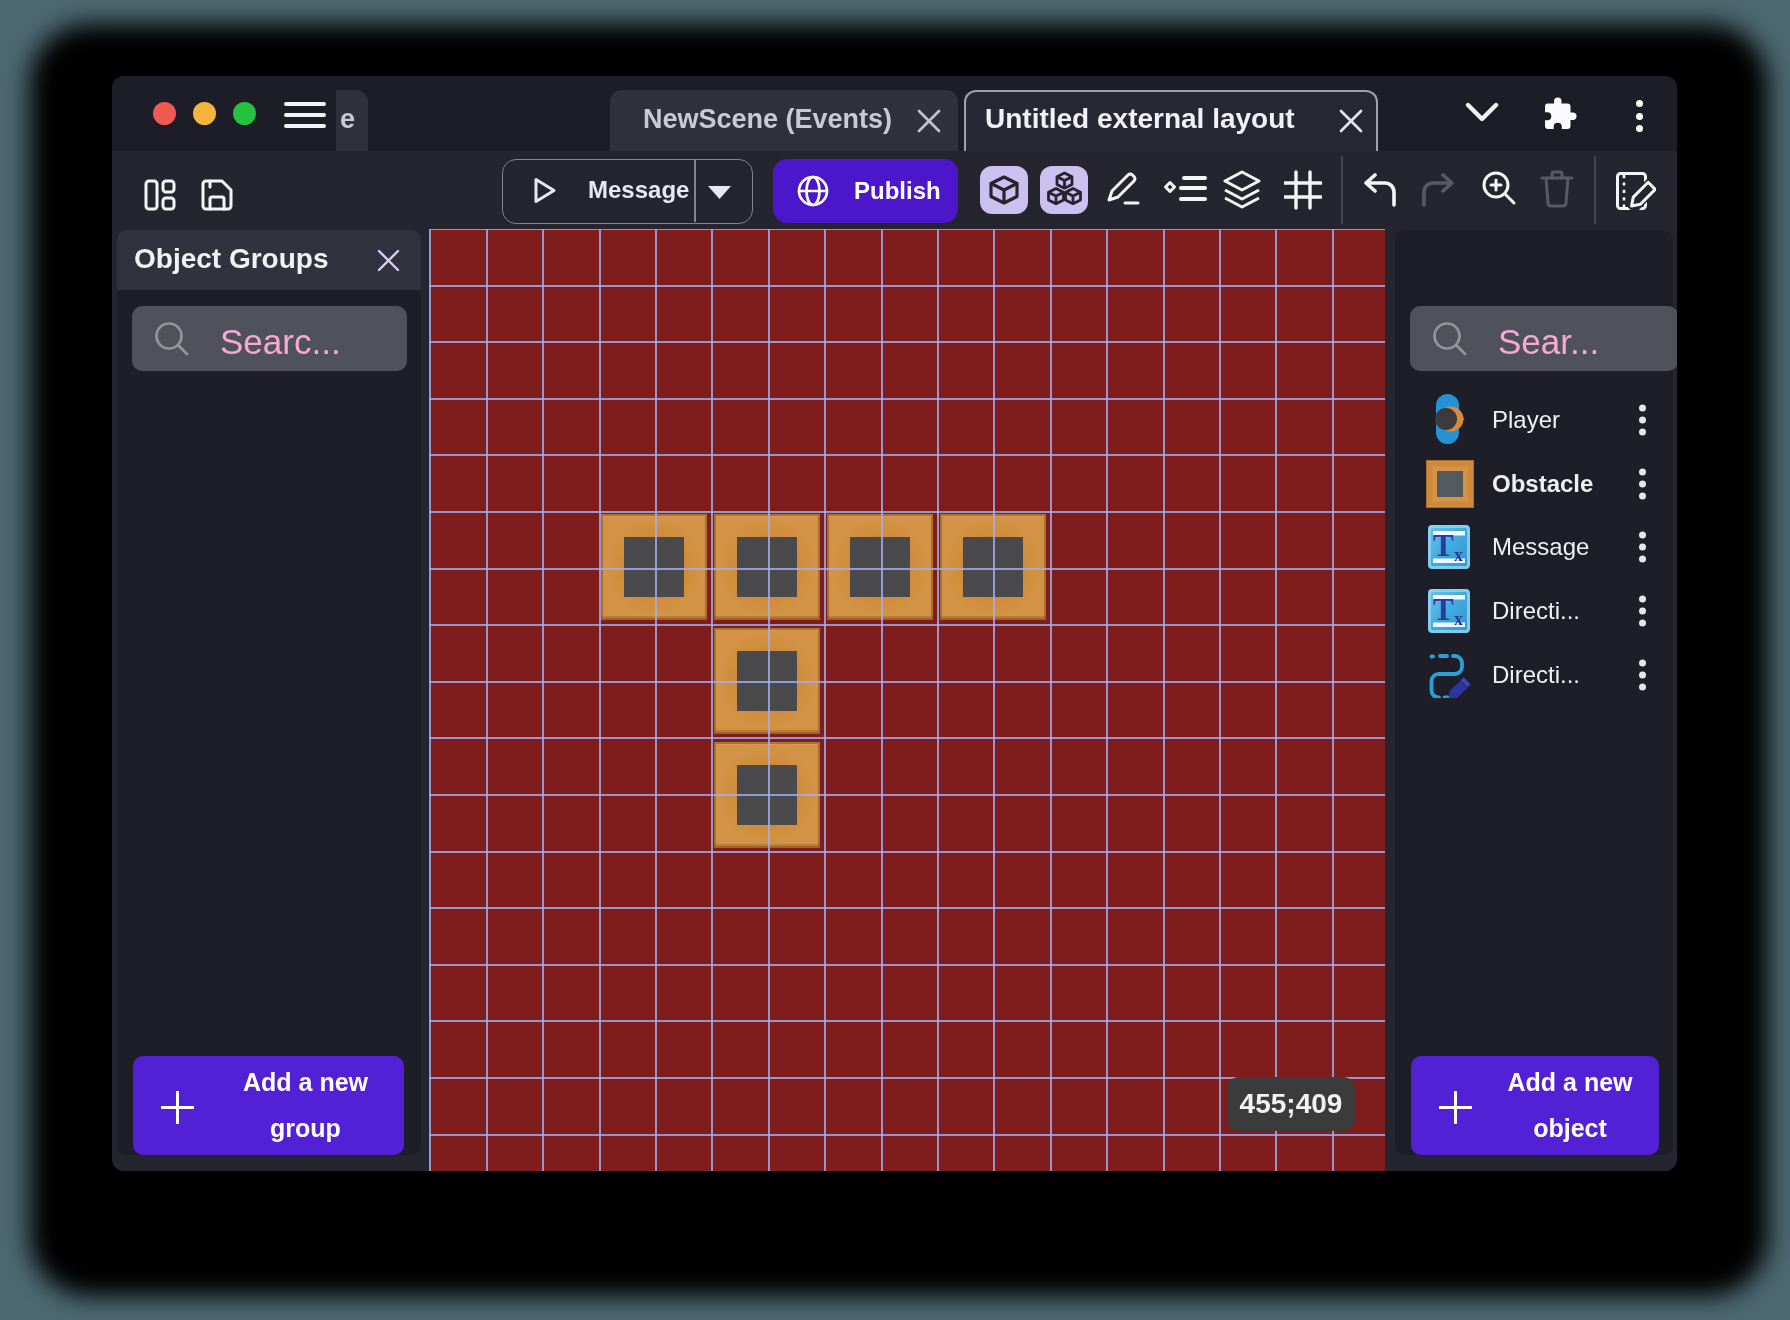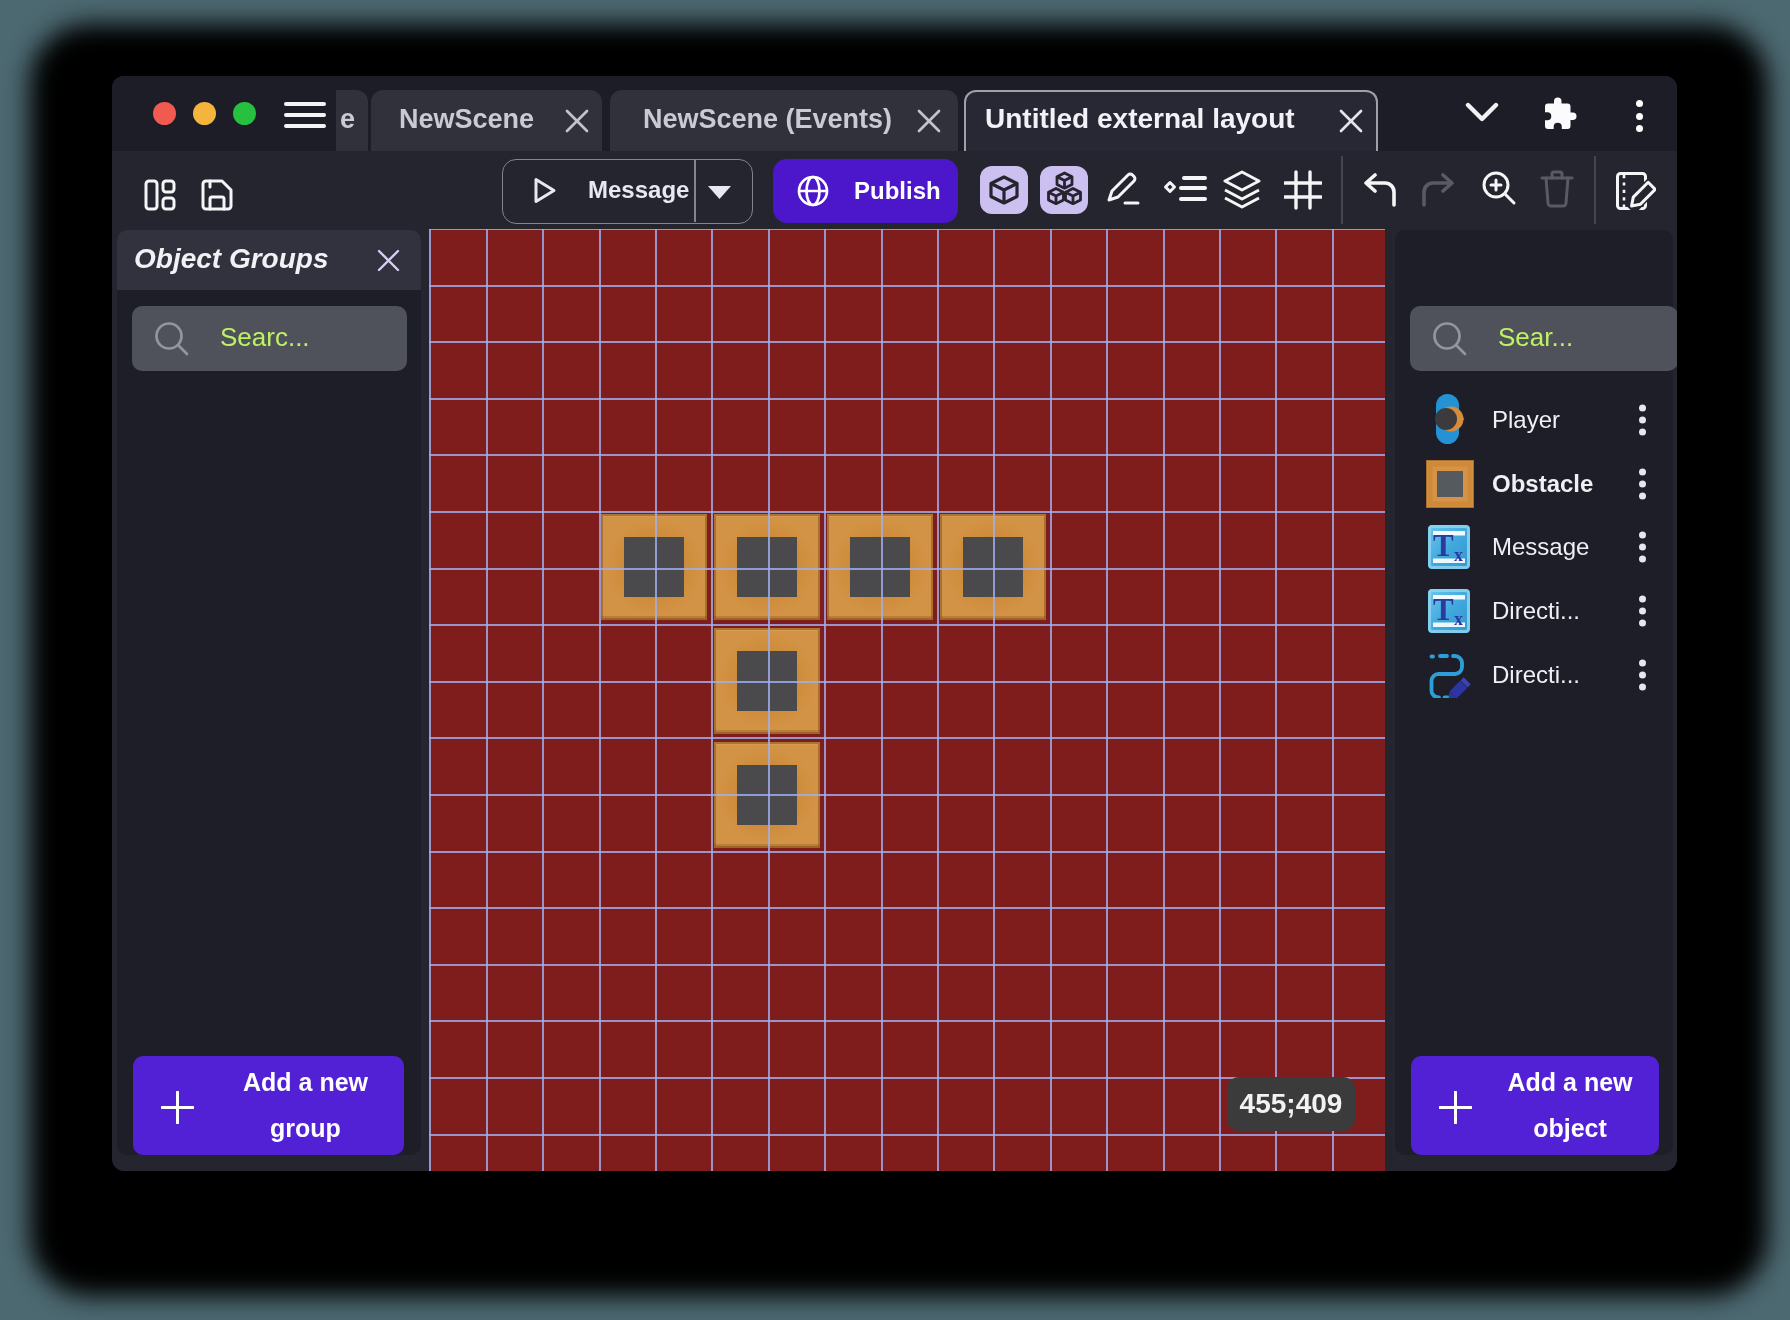--- a/index.html
+++ b/index.html
@@ -11,23 +11,23 @@
   
   #titlebar { position:absolute; left:0; top:0; width:100%; height:75px; background:#1c1d26; }
   .light { position:absolute; top:26px; width:23px; height:23px; border-radius:50%; }
   .tab { position:absolute; top:14px; height:61px; background:#30313b; border-radius:12px 12px 0 0; color:#c9cad3; font-size:27px; font-weight:600; }
   .tab .x { position:absolute; font-weight:400; color:#c2c3cc; }
   
   #toolbar { position:absolute; left:0; top:75px; width:100%; height:78px; background:#24252f; }
   
   .panel { position:absolute; background:#1d1e27; border-radius:10px; }
   .phead { position:absolute; left:0; top:0; width:100%; height:60px; background:#31323d; border-radius:10px 10px 0 0; }
-  .ptitle { position:absolute; left:17px; top:13px; color:#f2f1f6; font-size:28px; font-weight:700;font-style:italic; }
+  .ptitle { position:absolute; left:17px; top:13px; color:#f2f1f6; font-size:28px; font-weight:700; }
   .search { position:absolute; height:65px; background:#50525b; border-radius:10px; }
-  .search .ph { position:absolute; top:16px; color:#bef264; font-size:26px; }
+  .search .ph { position:absolute; top:16px; color:#f9a8d4; font-size:35px; }
   .pbtn { position:absolute; background:#5221d6; border-radius:10px; color:#fff; font-size:25px; font-weight:700; text-align:center; }
   
   #canvas { position:absolute; left:317px; top:153px; width:956px; height:1206px; background:#7f1d1d; overflow:hidden; }
   .gridv { position:absolute; top:0; bottom:0; width:2px; background:rgba(160,175,240,0.82); }
   .gridh { position:absolute; left:0; right:0; height:2px; background:rgba(160,175,240,0.82); }
   .blk { position:absolute; width:106px; height:106px; background:radial-gradient(closest-side, #c6862f 45%, #cc8b3a93 62%, #d19141 80%, #d39347 92%), #d18f41; box-shadow: inset 0 0 0 2px rgba(120,72,15,0.45), inset 0 -4px 0 rgba(100,55,5,0.22), inset 0 3px 0 rgba(255,205,130,0.12); }
   .blk:after { content:""; position:absolute; left:23px; top:23px; width:60px; height:60px; background:#4a4a4d; }
   #tooltip { position:absolute; left:798px; top:848px; width:128px; height:54px; background:#3b3b3c; border-radius:12px; color:#f2f2f2; font-size:28px; font-weight:700; text-align:center; line-height:53px; }
   .obj { position:absolute; left:0; width:100%; height:64px; }
   .obj .nm { position:absolute; left:97px; top:50%; transform:translateY(-50%); color:#eef0f4; font-size:24px; }
@@ -45,29 +45,20 @@
     <svg id="burgersvg" class="abs" style="left:172px; top:24px;" width="42" height="30" viewBox="0 0 42 30">
       <g stroke="#f4f4f6" stroke-width="4" stroke-linecap="round">
         <line x1="2" y1="4" x2="40" y2="4"></line>
           <line x1="2" y1="15" x2="40" y2="15"></line>
           <line x1="2" y1="26" x2="40" y2="26"></line>
       </g>
     </svg>
     <div class="tab" style="left:224px; width:32px; border-radius:0 12px 0 0;">
         <span style="position:absolute; left:4px; top:14px;">e</span>
       </div>
-    <div class="tab" style="left:259px; width:231px;">
-      <span style="position:absolute; left:28px; top:14px;">NewScene</span>
-      <svg class="x" style="position:absolute; left:194px; top:19px;" width="24" height="24" viewBox="0 0 24 24">
-          <g stroke="#c2c3cc" stroke-width="2.7" stroke-linecap="round">
-            <line x1="2" y1="2" x2="22" y2="22"></line>
-            <line x1="22" y1="2" x2="2" y2="22"></line>
-          </g>
-        </svg>
-    </div>
     <div class="tab" style="left:498px; width:348px;text-decoration:underline;">
       <span style="position:absolute; left:33px; top:14px;">NewScene (Events)</span>
       <svg class="x" style="position:absolute; left:307px; top:19px;" width="24" height="24" viewBox="0 0 24 24">
           <g stroke="#c2c3cc" stroke-width="2.7" stroke-linecap="round">
             <line x1="2" y1="2" x2="22" y2="22"></line>
             <line x1="22" y1="2" x2="2" y2="22"></line>
           </g>
         </svg>
     </div>
     <div class="tab" style="left:852px; width:414px; background:#272834; border:2px solid #9fa0ab; border-bottom:none; color:#f2f1f7;">

